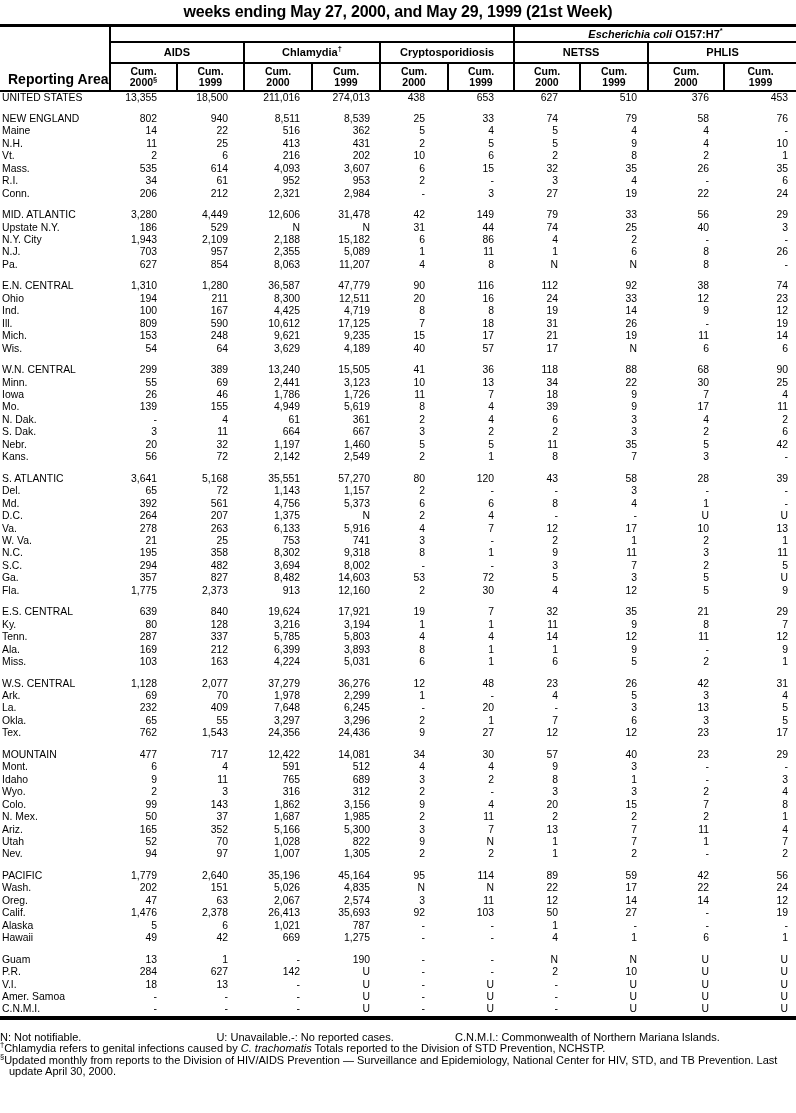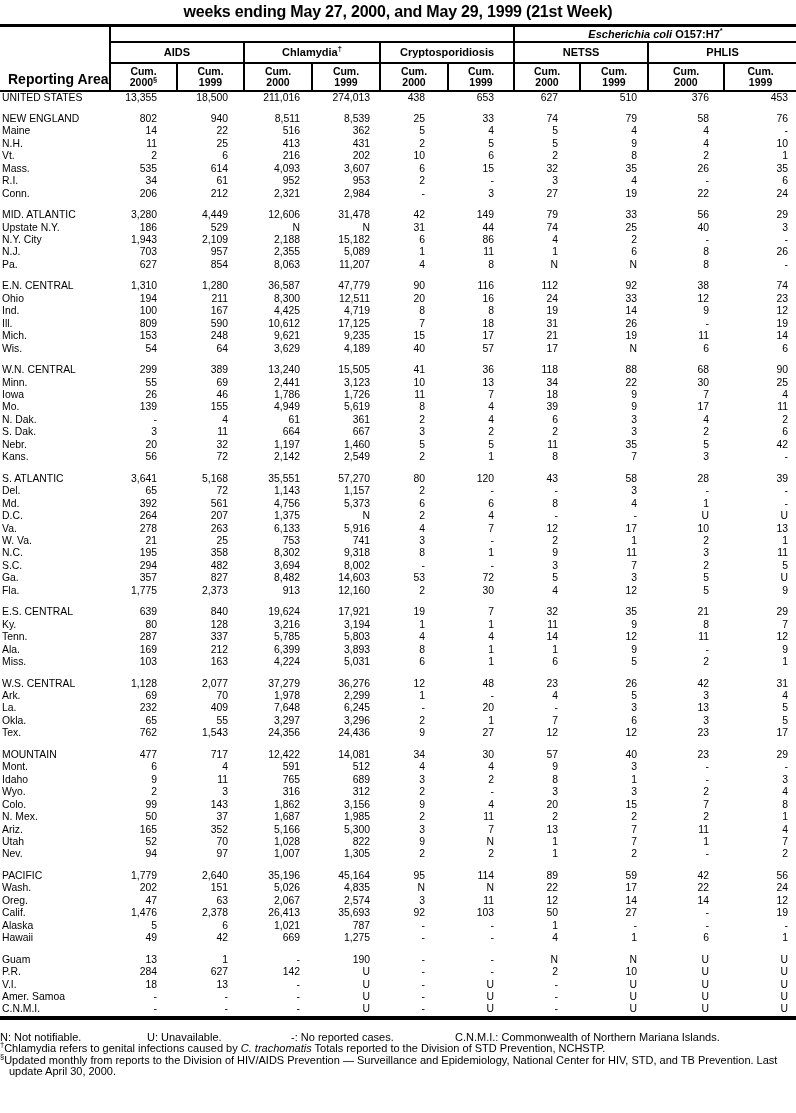--- a/index.html
+++ b/index.html
@@ -28,21 +28,21 @@
   tbody td.c0 { padding-right: 20px; } tbody td.c1 { padding-right: 16px; }
   tbody td.c2 { padding-right: 12px; } tbody td.c3 { padding-right: 10px; }
   tbody td.c4 { padding-right: 23px; } tbody td.c5 { padding-right: 20px; }
   tbody td.c6 { padding-right: 22px; } tbody td.c7 { padding-right: 11px; }
   tbody td.c8 { padding-right: 15px; } tbody td.c9 { padding-right: 8px;  }
   tbody tr.gap td { height: 9px; }
 
   .footnotes { font-size: 11px; line-height: 11.5px; padding-top: 12px; }
   .legend { display: flex; }
   .legend span:nth-child(1) { min-width: 147px; }
-  .legend span:nth-child(2) { min-width: 144px; }
+  .legend span:nth-child(2) { min-width: 144px; text-align: right; }
   .legend span:nth-child(3) { min-width: 164px; }
   .note { padding-left: 9px; text-indent: -9px; }
   .note sup { font-size: 7.5px; vertical-align: super; line-height: 0; }
   .note i { }
 </style>
 </head>
 <body>
 
 <div class="page">
 

